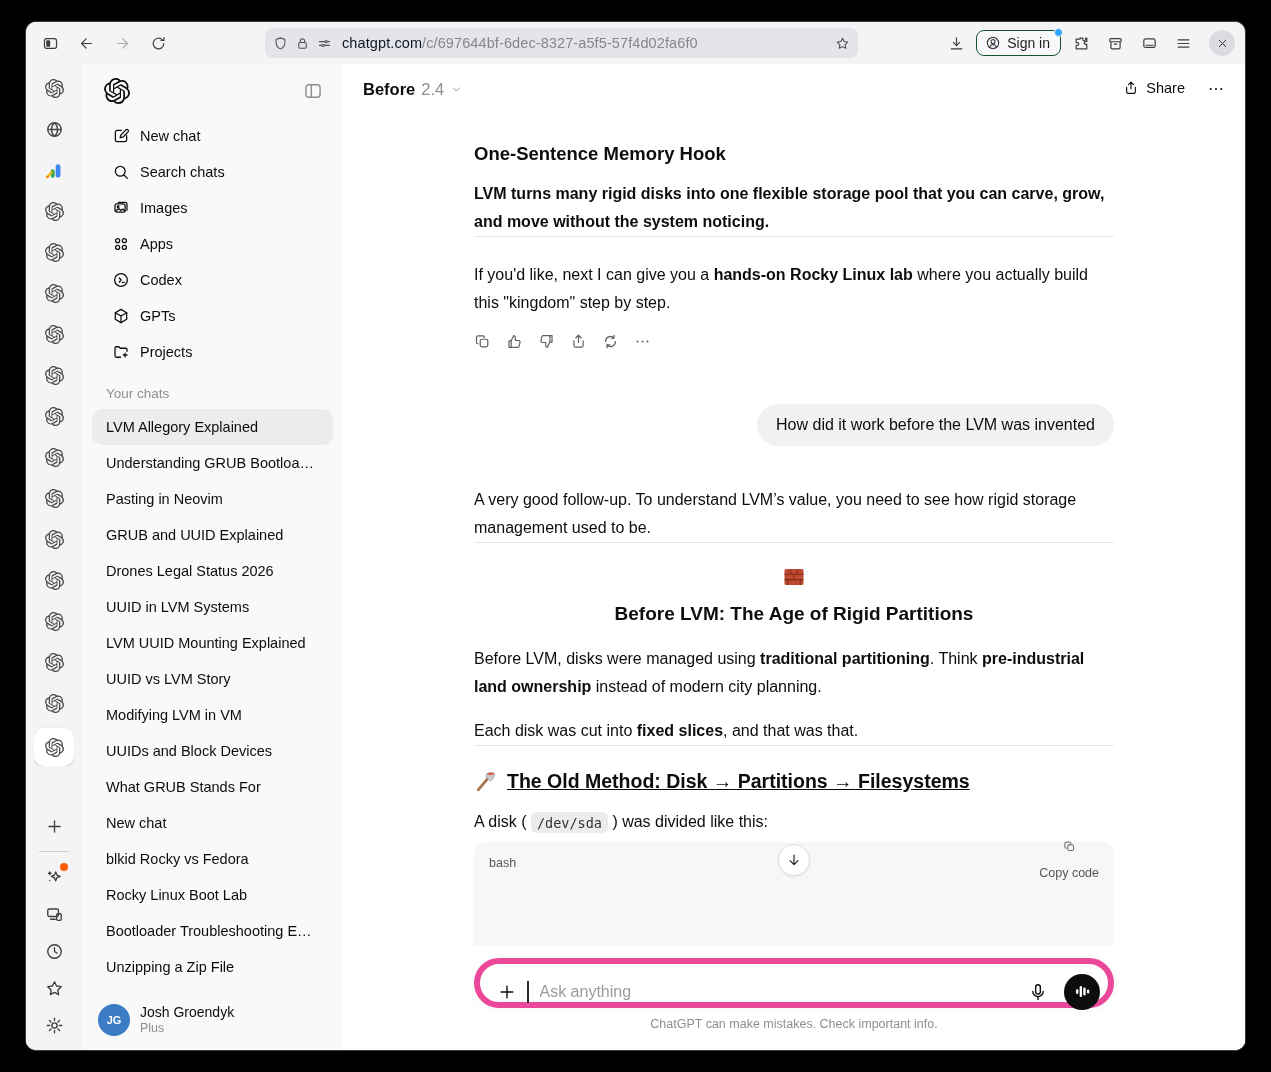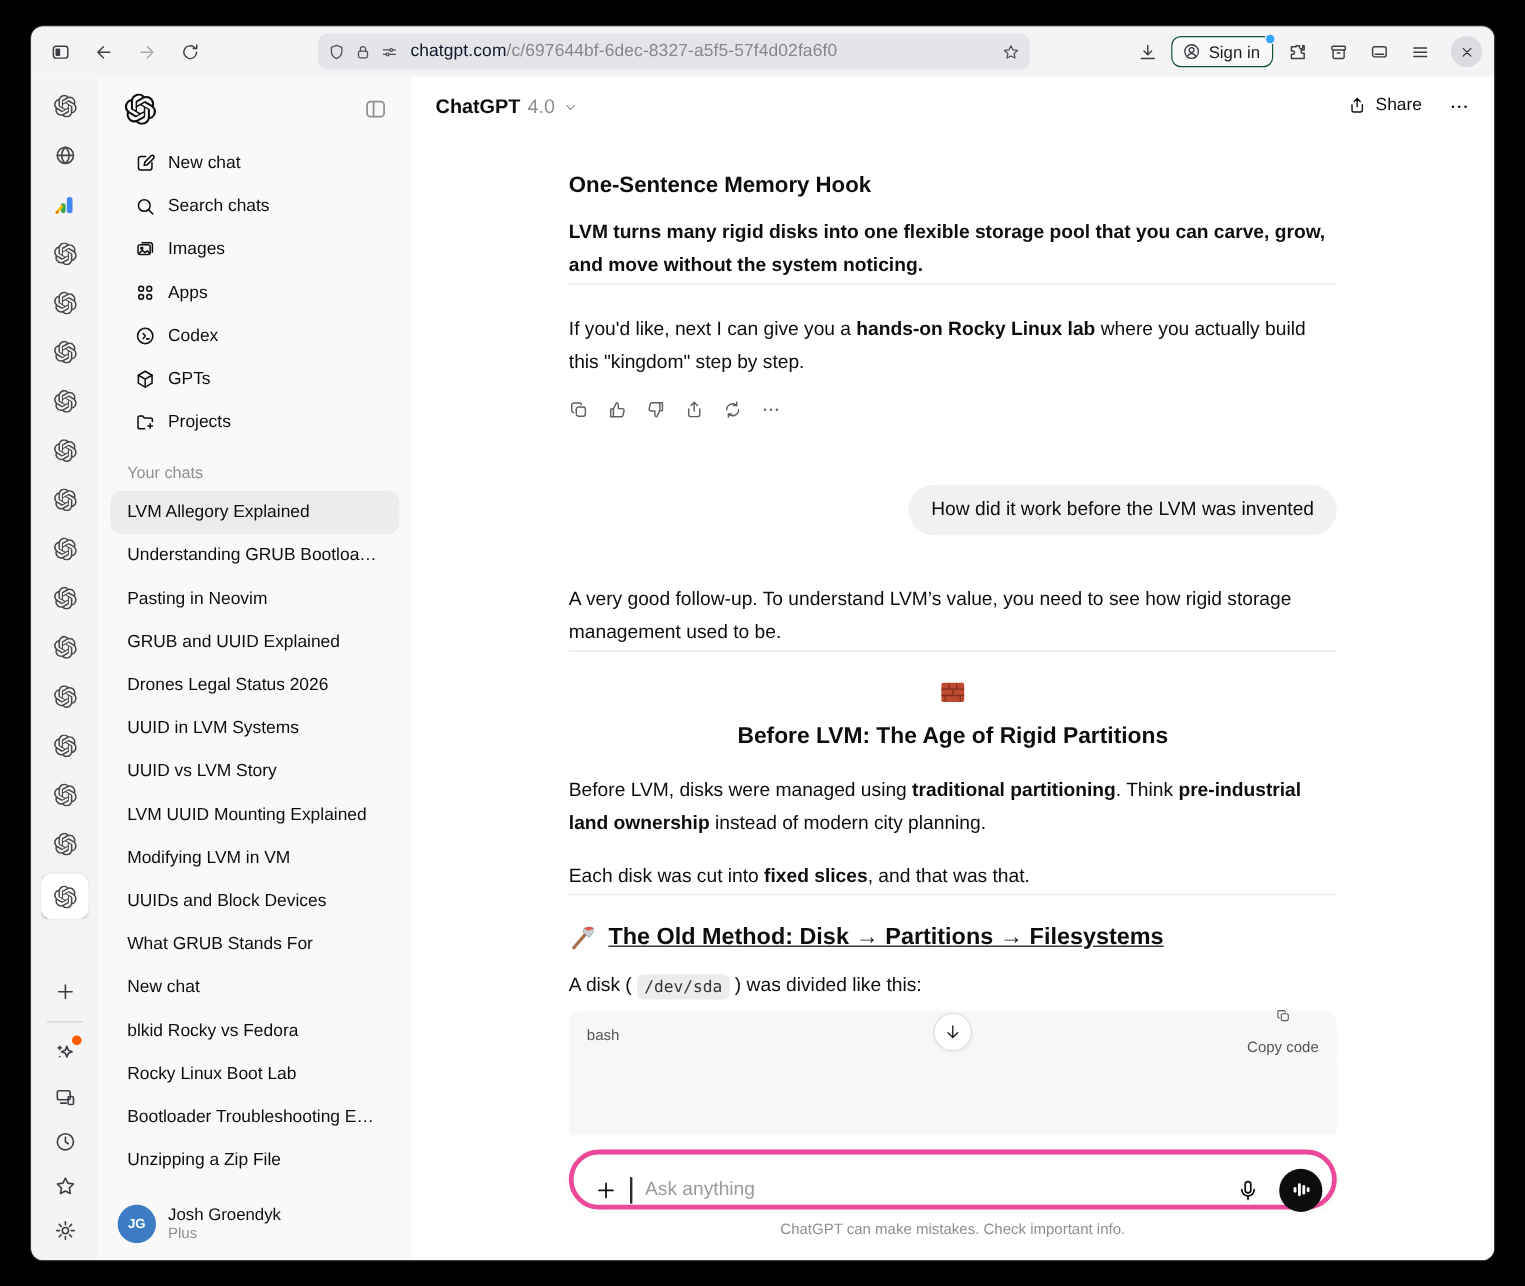--- a/index.html
+++ b/index.html
@@ -149,21 +149,21 @@
     display:flex; align-items:center; justify-content:center; color:#1c1c1e; z-index:5;
   }
   .scrolldown .icn { width:16px; height:16px; }
 
   
   .composer {
     position:absolute; left:0; right:0; bottom:0; height:104px; background:#fff;
     display:flex; flex-direction:column; align-items:center; z-index:6;
   }
   .pill {
-    margin-top:12px; width:640px; height:50px; border:4px solid #ec4899;
+    margin-top:12px; width:640px; height:50px; border:6px solid #ec4899;
     border-radius:26px; background:#fff; display:flex; align-items:center;
     padding:17px 8px 0 17px; box-shadow:0 2px 8px rgba(0,0,0,.04); gap:10px;
   }
   .pill .plus { width:20px; height:20px; color:#0d0d0d; }
   .caret { width:1.5px; height:22px; background:#2a2a2a; margin-right:1px; }
   .ask { border:none; outline:none; flex:1; font-size:16px; font-family:inherit; color:#0d0d0d; background:transparent; }
   .ask::placeholder { color:#9b9b9f; }
   .pill .mic { width:20px; height:20px; color:#0d0d0d; margin-right:6px; }
   .voice {
     width:36px; height:36px; border-radius:50%; background:#0d0d0d; color:#fff;
@@ -586,24 +586,24 @@
           <div class="chat-item">
             <span>GRUB and UUID Explained</span>
           </div>
           <div class="chat-item">
             <span>Drones Legal Status 2026</span>
           </div>
           <div class="chat-item">
             <span>UUID in LVM Systems</span>
           </div>
           <div class="chat-item">
+            <span>LVM UUID Mounting Explained</span>
+          </div>
+          <div class="chat-item">
             <span>UUID vs LVM Story</span>
-          </div>
-          <div class="chat-item">
-            <span>LVM UUID Mounting Explained</span>
           </div>
           <div class="chat-item">
             <span>Modifying LVM in VM</span>
           </div>
           <div class="chat-item">
             <span>UUIDs and Block Devices</span>
           </div>
           <div class="chat-item">
             <span>What GRUB Stands For</span>
           </div>
@@ -628,22 +628,22 @@
         <div>
           <div class="uname">Josh Groendyk</div>
           <div class="uplan">Plus</div>
         </div>
       </div>
     </div>
 
     <div class="main">
       <div class="chat-header">
         <div class="model">
-          <span class="mname">ChatGPT</span>
-          <span class="mver">4.0</span>
+          <span class="mname">Before</span>
+          <span class="mver">2.4</span>
           <span class="icn">
               <svg viewBox="0 0 24 24" fill="none" stroke="currentColor" stroke-width="1.7" stroke-linecap="round" stroke-linejoin="round">
                 <path d="M6 9l6 6 6-6"></path>
               </svg>
             </span>
         </div>
         <div class="ch-right">
           <div class="share-btn">
             <span class="icn">
                 <svg viewBox="0 0 24 24" fill="none" stroke="currentColor" stroke-width="1.7" stroke-linecap="round" stroke-linejoin="round">

